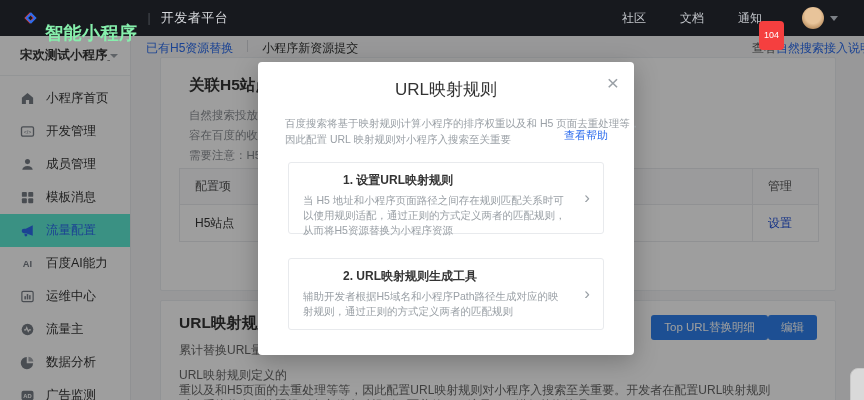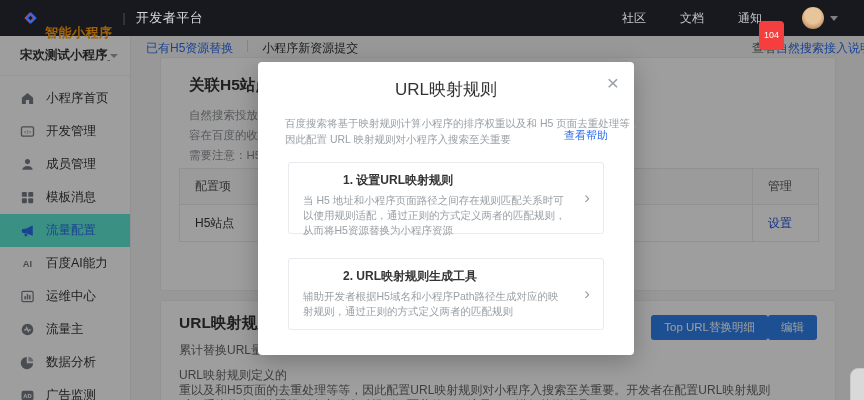--- a/index.html
+++ b/index.html
@@ -6,21 +6,21 @@
   html,body { background:#ffffff; }
   body { font-family:"Liberation Sans","DejaVu Sans",sans-serif; }
   .page { position:relative; width:864px; height:400px; overflow:hidden; background:#f5f6f7; }
 
   
   .topbar { position:absolute; left:0; top:0; width:864px; height:36px; background:#17191e;
             display:flex; align-items:center; padding:0 26px; z-index:30; }
   .logo { display:flex; align-items:center; margin-right:10px; }
   .dia { width:8px; height:8px; border:2.5px solid #e13c39; transform:rotate(45deg); display:inline-block; }
   .dia.blue { border-color:#2d6ced; margin-left:-7px; }
-  .brand { color:#a16207; font-size:13px; font-weight:bold; letter-spacing:.5px;margin-top:30px; }
+  .brand { color:#86efac; font-size:18px; font-weight:bold; letter-spacing:.5px;margin-top:30px; }
   .brand-div { color:#4a4e55; font-size:12px; margin:0 10px; }
   .portal { color:#d6d8dc; font-size:13px; letter-spacing:.5px; }
   .top-right { margin-left:auto; display:flex; align-items:center; gap:34px; }
   .top-link { color:#c3c6cb; font-size:12px; cursor:pointer; }
   .notice { position:relative; }
   .badge { position:absolute; top:-9px; right:-22px; background:#f53f3f; color:#fff; font-size:9px;
            line-height:13px; padding:8px 5px; border-radius:4px;margin-top:20px; }
   .avatar-wrap { display:flex; align-items:center; gap:6px; margin-left:6px; }
   .avatar { width:22px; height:22px; border-radius:50%;
             background:radial-gradient(circle at 50% 40%, #e8c49a 0 45%, #c49a6c 70%, #8a6a4a 100%); }

